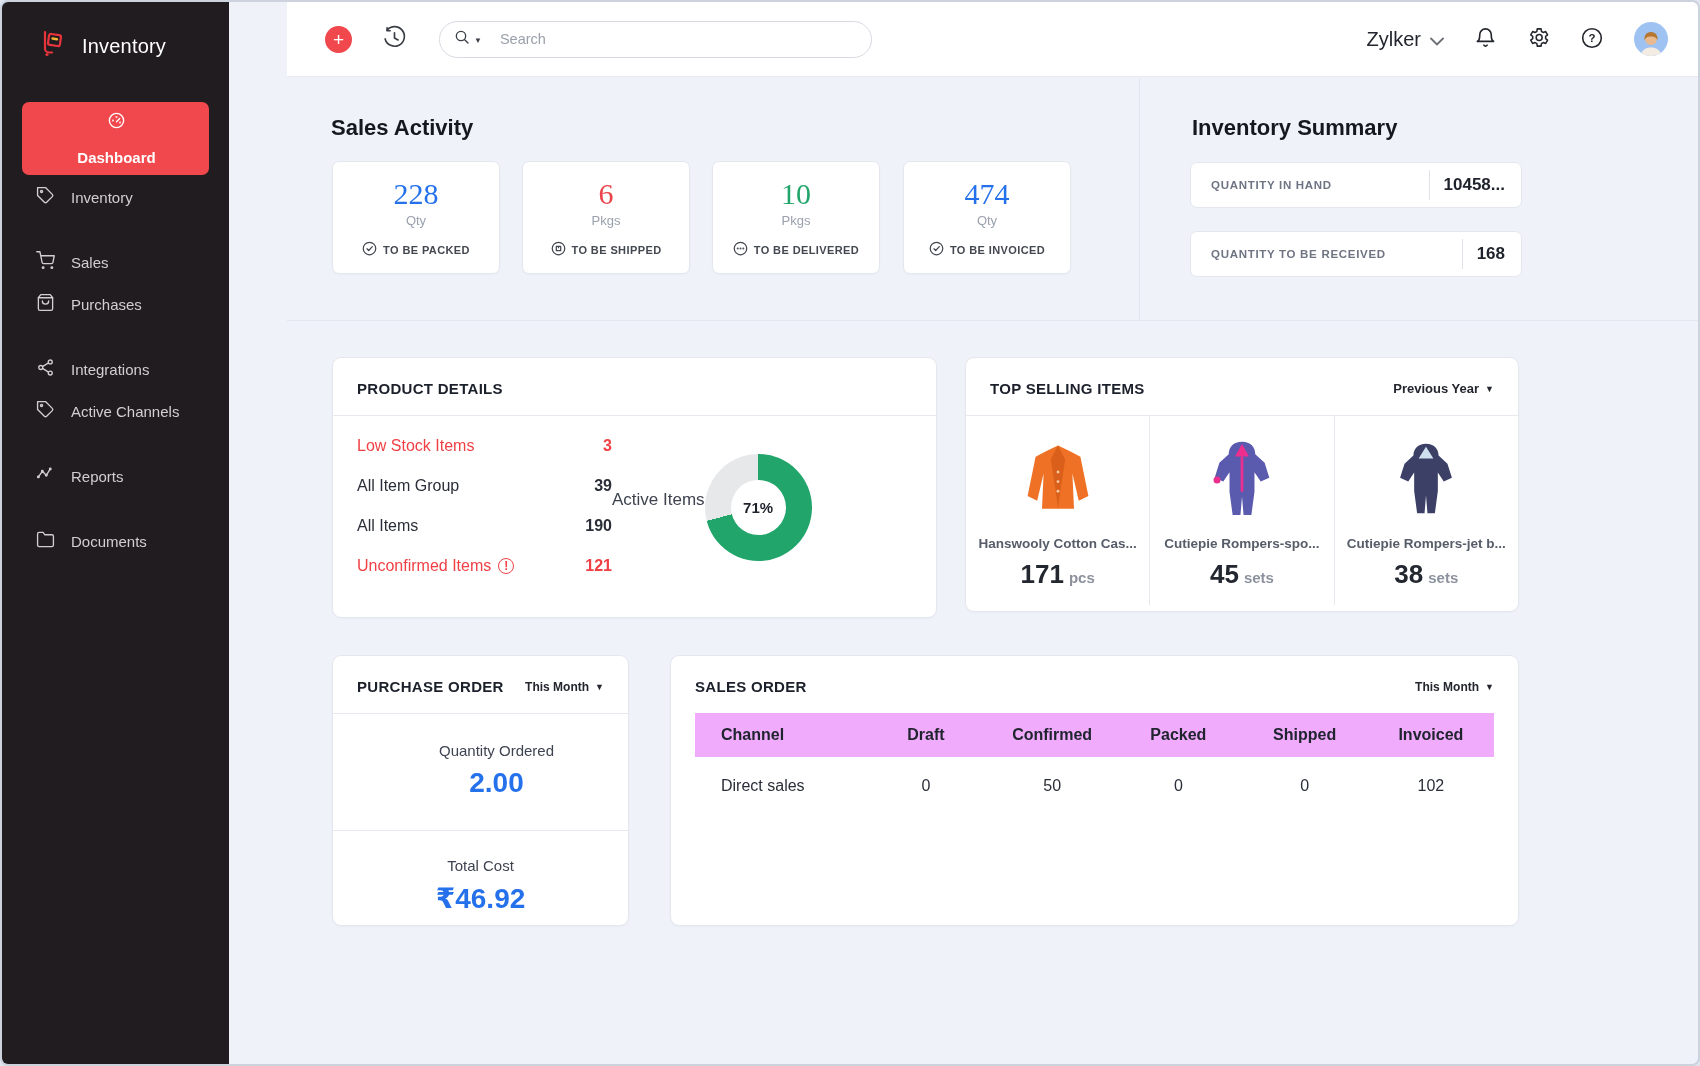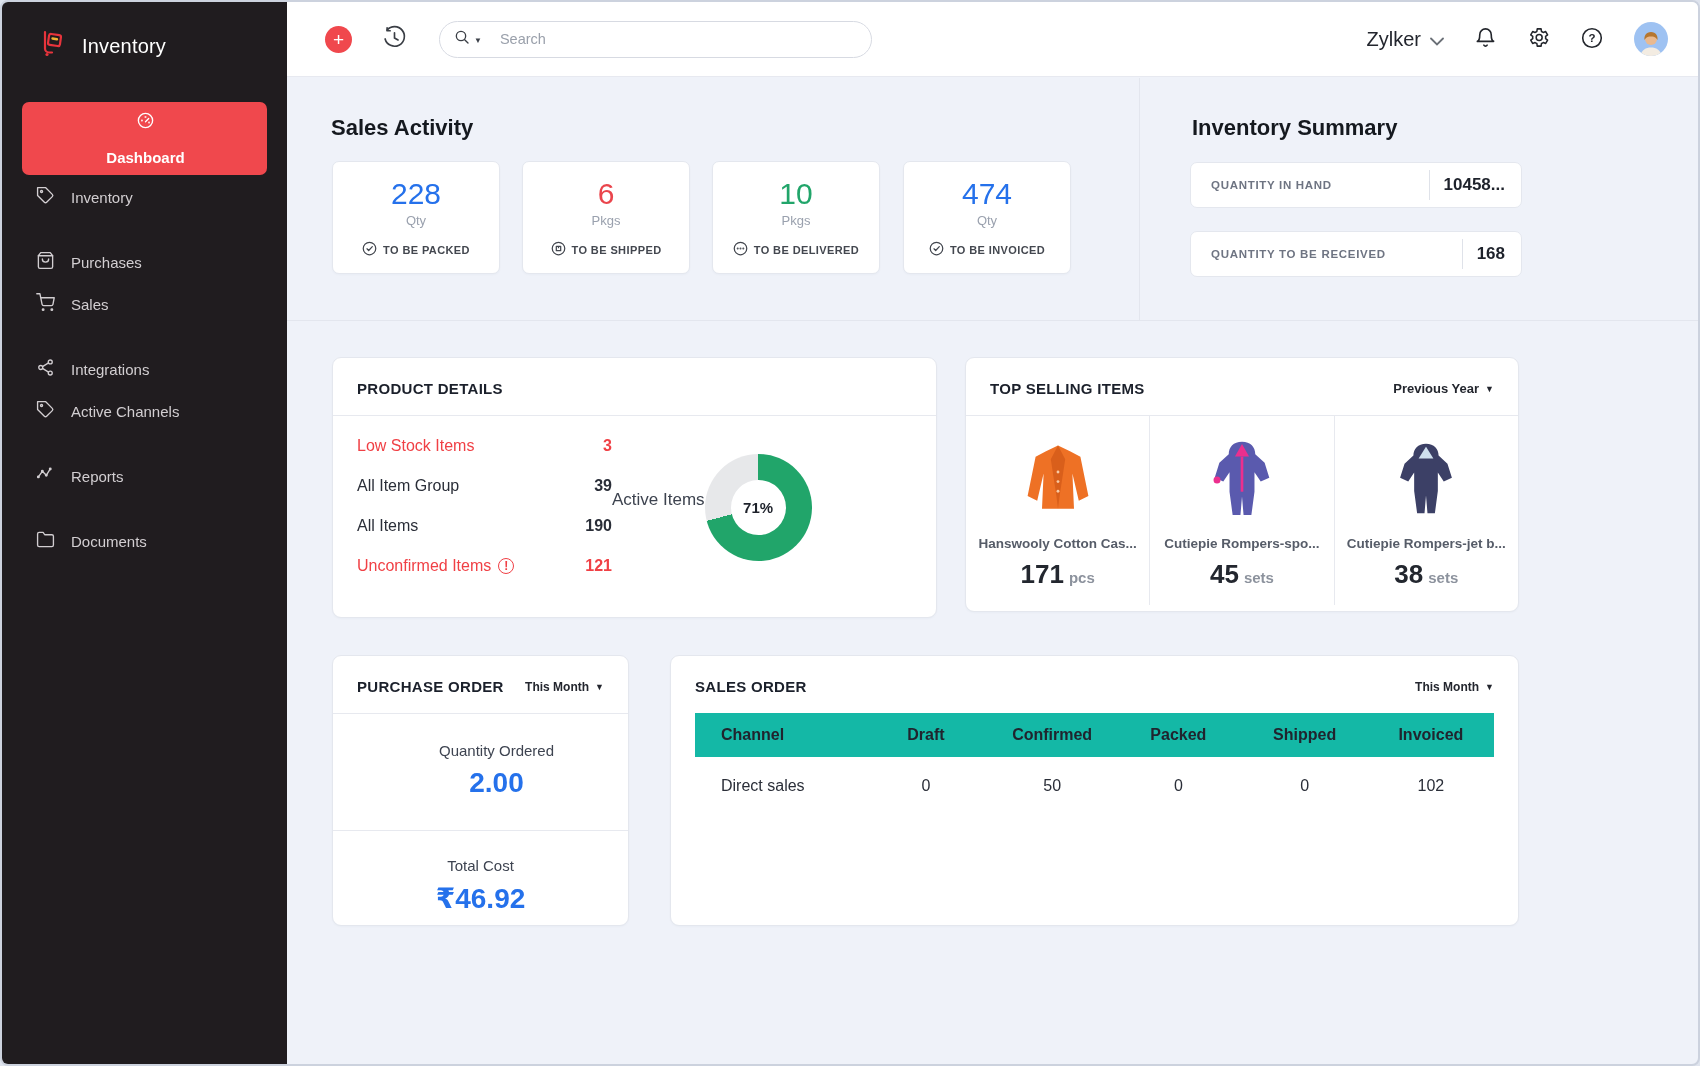--- a/index.html
+++ b/index.html
@@ -6,21 +6,21 @@
   html,body { background:#dfe4ee; }
   body { font-family:"Liberation Sans","DejaVu Sans",sans-serif; }
   #screen {
     position:relative; width:1700px; height:1066px;
     background:#eff2f9; border:2px solid #ccd2de; border-radius:8px;
     overflow:hidden;
   }
 
   
   .sidebar {
-    position:absolute; left:0; top:0; width:285px; height:100%;
+    position:absolute; left:0; top:0; width:227px; height:100%;
     background:#201c1f; color:#d8d5d7;
   }
   .logo-row { display:flex; align-items:center; gap:14px; padding:26px 0 0 34px; }
   .logo-row .logo-text { color:#fff; font-size:20px; font-weight:500; letter-spacing:.2px; }
   .nav { margin-top:38px; }
   .nav-item {
     display:flex; align-items:center; gap:16px;
     margin:2px 20px; padding:9px 12px 9px 14px;
     border-radius:7px; font-size:15px; color:#d2ced1; cursor:pointer;
   }
@@ -67,21 +67,21 @@
 
   .section-title { font-size:22px; font-weight:600; color:#15191f; }
   .sales-activity-title { position:absolute; left:329px; top:113px; }
   .inventory-summary-title { position:absolute; left:1190px; top:113px; }
 
   .sa-card {
     position:absolute; top:159px; width:168px; height:113px;
     background:#fff; border:1px solid #e4e7ee; border-radius:7px;
     text-align:center; cursor:pointer; box-shadow:0 1px 2px rgba(40,50,80,.03);
   }
-  .sa-value { font-size:30px; margin-top:15px; }
+  .sa-value { font-size:30px; margin-top:15px;font-family:Liberation Serif, serif; }
   .sa-unit { font-size:13px; color:#9aa1ae; margin-top:2px; }
   .sa-label { display:flex; align-items:center; justify-content:center; gap:6px;
     margin-top:13px; font-size:11px; font-weight:700; letter-spacing:.4px; color:#43474f; }
 
   .inv-box {
     position:absolute; left:1188px; width:332px; height:46px;
     background:#fff; border:1px solid #e4e7ee; border-radius:7px;
     display:flex; align-items:center; padding:0 16px 0 20px; cursor:pointer;
   }
   .inv-box .inv-label { font-size:11.5px; font-weight:700; letter-spacing:.7px; color:#6e7482; }
@@ -134,21 +134,21 @@
   .po-metric { text-align:center; }
   .po-label { font-size:15px; color:#3e4451; }
   .po-value { font-size:28px; font-weight:600; color:#2571eb; margin-top:8px; }
   .po-m1 { padding-top:28px;padding-left:32px; }
   .po-rule { height:1px; background:#e7e9ef; margin-top:31px; }
   .po-m2 { padding-top:26px; }
 
   
   #sales-order { left:668px; top:653px; width:849px; height:271px; }
   .so-table { width:calc(100% - 48px); margin:18px 24px 0 24px; border-collapse:collapse; table-layout:fixed; }
-  .so-table thead tr { background:#14b8a6; }
+  .so-table thead tr { background:#f0abfc; }
   .so-table th { font-size:16px; font-weight:700; color:#20242e; padding:13px 0; }
   .so-table td { font-size:16px; color:#2a2e38; padding:20px 0 8px 0; }
   .so-table th:first-child, .so-table td:first-child { text-align:left; padding-left:26px; width:21%; }
   .so-table th, .so-table td { text-align:center; }
 </style>
 </head>
 <body>
 
 <div id="screen">
 
@@ -184,36 +184,36 @@
             <path d="M20.59 13.41l-7.17 7.17a2 2 0 0 1-2.83 0L2 12V2h10l8.59 8.59a2 2 0 0 1 0 2.82z"></path>
               <circle cx="7" cy="7" r="1.3"></circle>
           </svg>
         </span>
         <span>Inventory</span>
       </div>
       <div class="nav-gap"></div>
       <div class="nav-item">
         <span>
           <svg width="19" height="19" viewBox="0 0 24 24" fill="none" stroke="currentColor" stroke-width="1.7" stroke-linecap="round" stroke-linejoin="round">
+            <circle cx="9" cy="21" r="1"></circle>
+              <circle cx="20" cy="21" r="1"></circle>
+              <path d="M1 1h4l2.68 13.39a2 2 0 0 0 2 1.61h9.72a2 2 0 0 0 2-1.61L23 6H6"></path>
+          </svg>
+        </span>
+        <span>Sales</span>
+      </div>
+      <div class="nav-item">
+        <span>
+          <svg width="19" height="19" viewBox="0 0 24 24" fill="none" stroke="currentColor" stroke-width="1.7" stroke-linecap="round" stroke-linejoin="round">
             <path d="M6 2L3 6v14a2 2 0 0 0 2 2h14a2 2 0 0 0 2-2V6l-3-4z"></path>
               <line x1="3" y1="6" x2="21" y2="6"></line>
               <path d="M16 10a4 4 0 0 1-8 0"></path>
           </svg>
         </span>
         <span>Purchases</span>
-      </div>
-      <div class="nav-item">
-        <span>
-          <svg width="19" height="19" viewBox="0 0 24 24" fill="none" stroke="currentColor" stroke-width="1.7" stroke-linecap="round" stroke-linejoin="round">
-            <circle cx="9" cy="21" r="1"></circle>
-              <circle cx="20" cy="21" r="1"></circle>
-              <path d="M1 1h4l2.68 13.39a2 2 0 0 0 2 1.61h9.72a2 2 0 0 0 2-1.61L23 6H6"></path>
-          </svg>
-        </span>
-        <span>Sales</span>
       </div>
       <div class="nav-gap"></div>
       <div class="nav-item">
         <span>
           <svg width="19" height="19" viewBox="0 0 24 24" fill="none" stroke="currentColor" stroke-width="1.7" stroke-linecap="round">
             <circle cx="18" cy="5" r="2.5"></circle>
               <circle cx="6" cy="12" r="2.5"></circle>
               <circle cx="18" cy="19" r="2.5"></circle>
             <line x1="8.2" y1="10.8" x2="15.8" y2="6.2"></line>
               <line x1="8.2" y1="13.2" x2="15.8" y2="17.8"></line>

